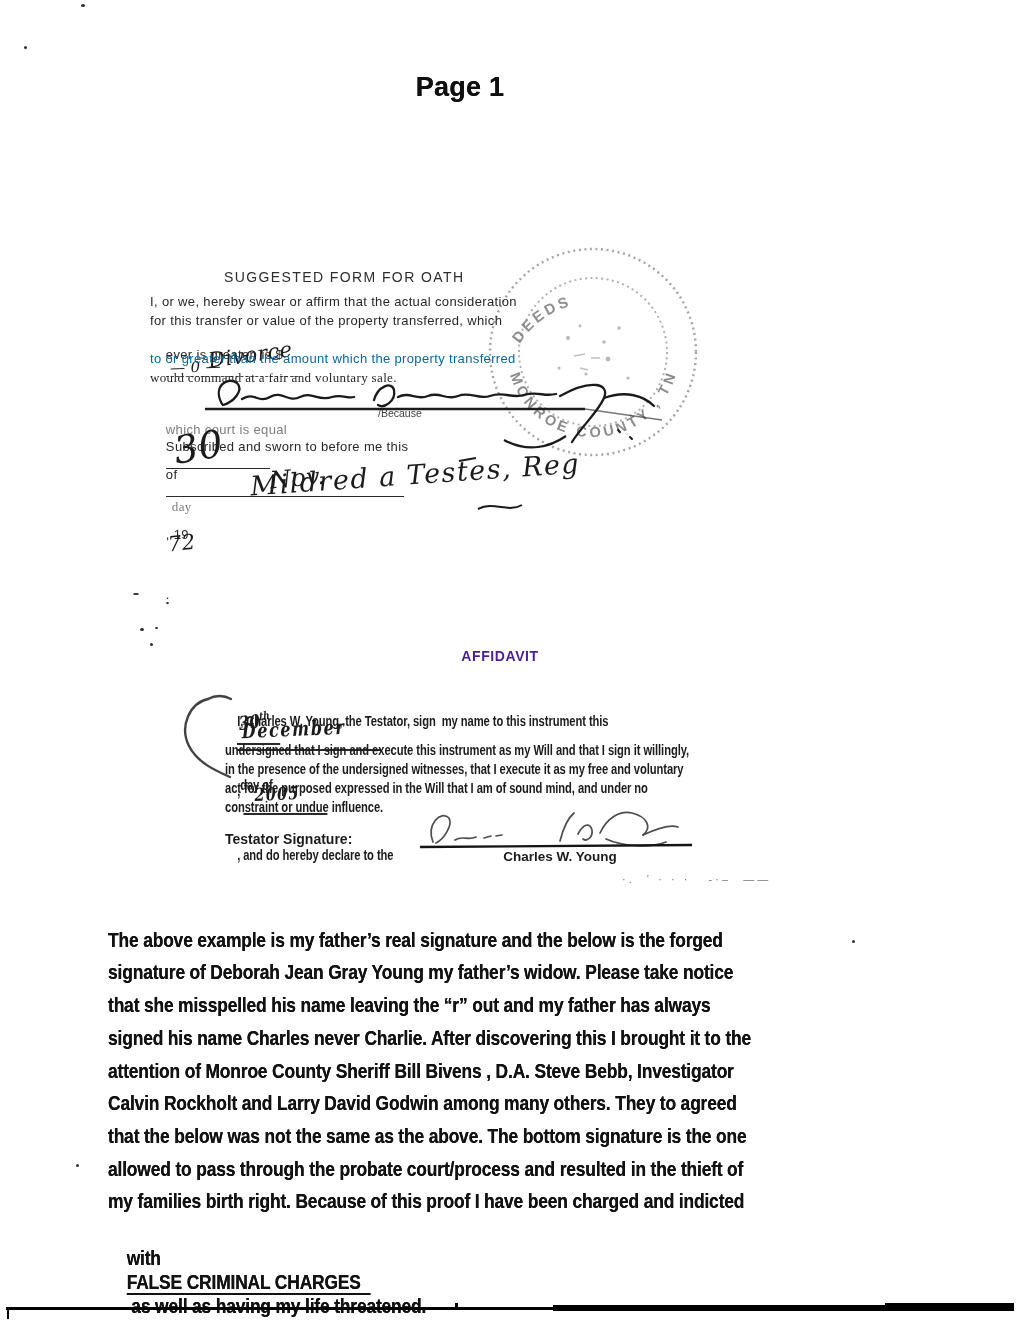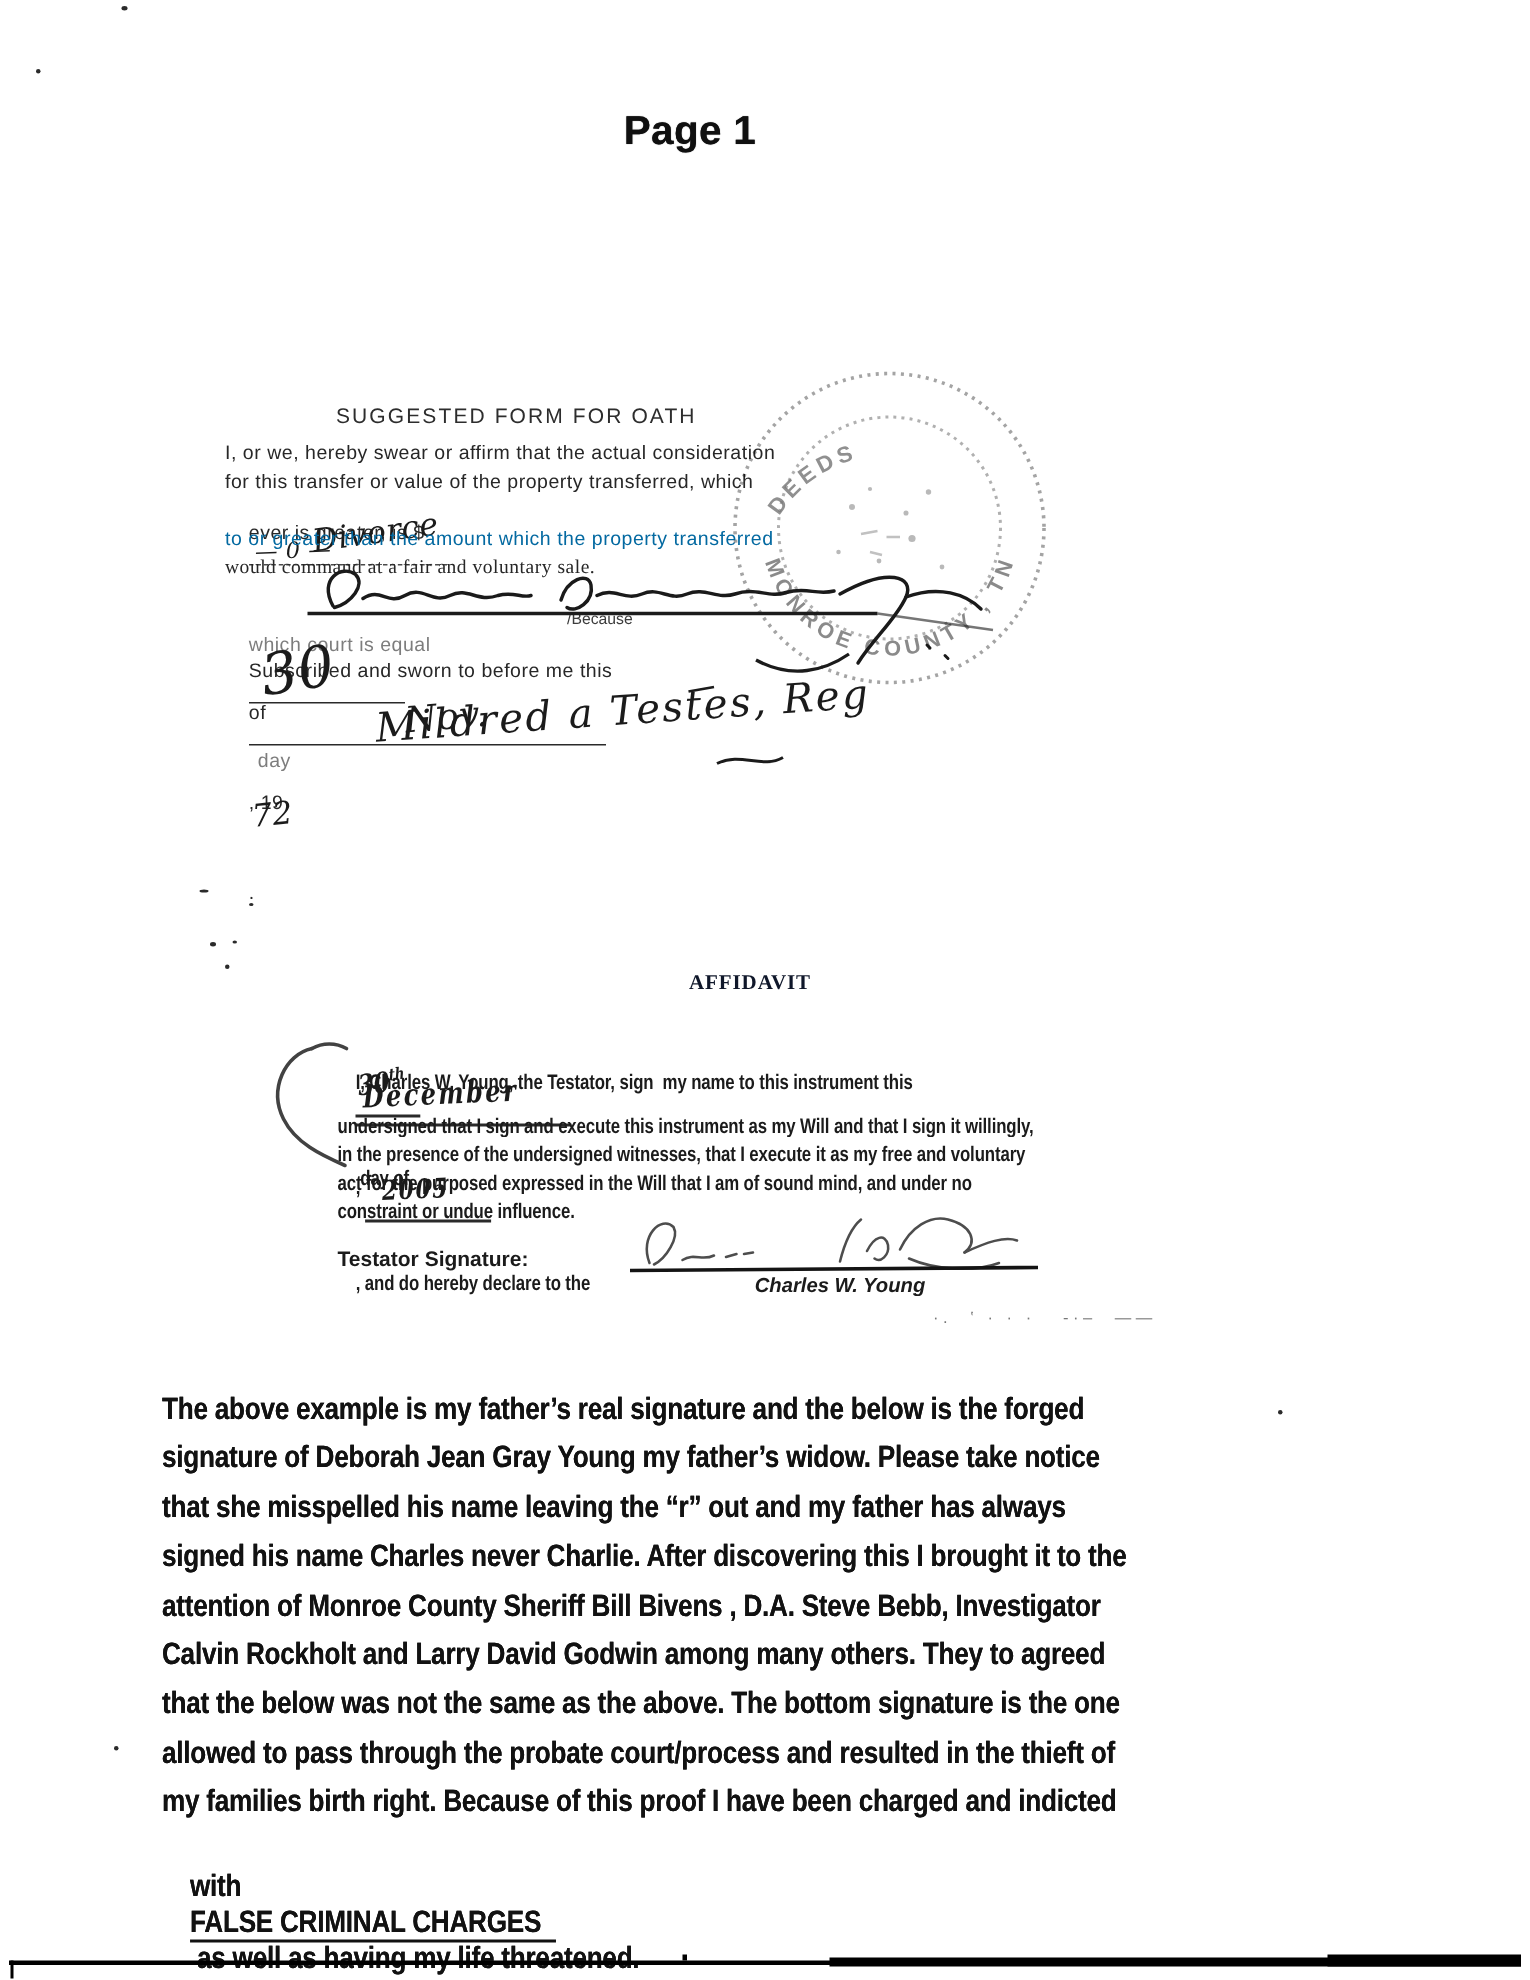--- a/index.html
+++ b/index.html
@@ -18,28 +18,28 @@
   .blank{display:inline-block;border-bottom:1.5px solid #2a2a2a;height:14px;position:relative;
     vertical-align:baseline;}
   .blank.dotted{border-bottom-style:dashed;border-bottom-color:#4a4a4a;}
   .blank.noline{border-bottom:none;}
   .hw{font-family:"DejaVu Serif",serif;font-style:italic;color:#1b1b1b;position:absolute;
     white-space:pre;line-height:1;}
   .sig-label{position:absolute;left:378px;top:407px;font-size:10.5px;color:#3d3d3d;
     filter:blur(.3px);white-space:pre;}
   
   .aff-title{position:absolute;left:420px;top:648px;width:160px;text-align:center;
-    font-size:14px;font-weight:700;letter-spacing:.6px;color:#0f172a;filter:blur(.25px);font-family:Liberation Serif, serif;}
+    font-size:14px;font-weight:700;letter-spacing:.6px;color:#4c1d95;filter:blur(.25px);}
   .aline{position:absolute;left:225px;font-size:14px;font-weight:700;letter-spacing:-.1px;
     color:#1b1b1b;white-space:pre;transform:scaleX(.8);transform-origin:left top;
     filter:blur(.25px);}
   .testator-label{position:absolute;left:225px;top:831px;font-size:14px;font-weight:700;
     color:#1b1b1b;filter:blur(.25px);white-space:pre;}
   .testator-name{position:absolute;left:430px;top:849px;width:260px;text-align:center;
-    font-size:13.5px;font-weight:700;color:#1b1b1b;filter:blur(.25px);white-space:pre;font-style:italic;}
+    font-size:13.5px;font-weight:700;color:#1b1b1b;filter:blur(.25px);white-space:pre;}
   .scan-noise{position:absolute;left:622px;top:873px;font-size:11px;color:#777;
     letter-spacing:3px;white-space:pre;}
   
   .sline{position:absolute;left:108px;font-size:20.5px;font-weight:700;letter-spacing:-.2px;
     color:#121212;white-space:pre;transform:scaleX(.85);transform-origin:left top;
     text-shadow:0 0 .4px #121212;}
   .uline{border-bottom:2.5px solid #121212;padding-right:6px;}
   
   .bar{position:absolute;background:#000;}
   svg{position:absolute;pointer-events:none;}
@@ -75,21 +75,21 @@
   <div class="oline faded" style="top:351px;color:#0369a1;">to or greater than the amount which the property transferred</div>
   <div class="oline" style="top:370px;font-family:Liberation Serif, serif;">would command at a fair and voluntary sale.</div>
 
   <div class="sig-label">/Because</div>
 
   <div class="oline" style="top:424px;">
     <span>Subscribed and sworn to before me this</span>
     <span class="blank" style="width:104px;">
       <span class="hw" style="top:-26px;left:8px;font-size:38px;transform:rotate(-9deg);">30</span>
     </span>
-    <span class="faded" style="margin-left:6px;">day</span>
+    <span class="faded" style="margin-left:6px;font-family:Liberation Serif, serif;">day</span>
   </div>
 
   <div class="oline" style="top:452px;">
     <span>of</span>
     <span class="blank" style="width:238px;">
       <span class="hw" style="top:-16px;left:104px;font-size:24px;transform:rotate(-5deg);">Nov.</span>
     </span>
     <span>, 19</span>
     <span class="blank noline" style="width:44px;">
       <span class="hw" style="top:-9px;left:2px;font-size:21px;transform:rotate(-6deg);">72</span>

